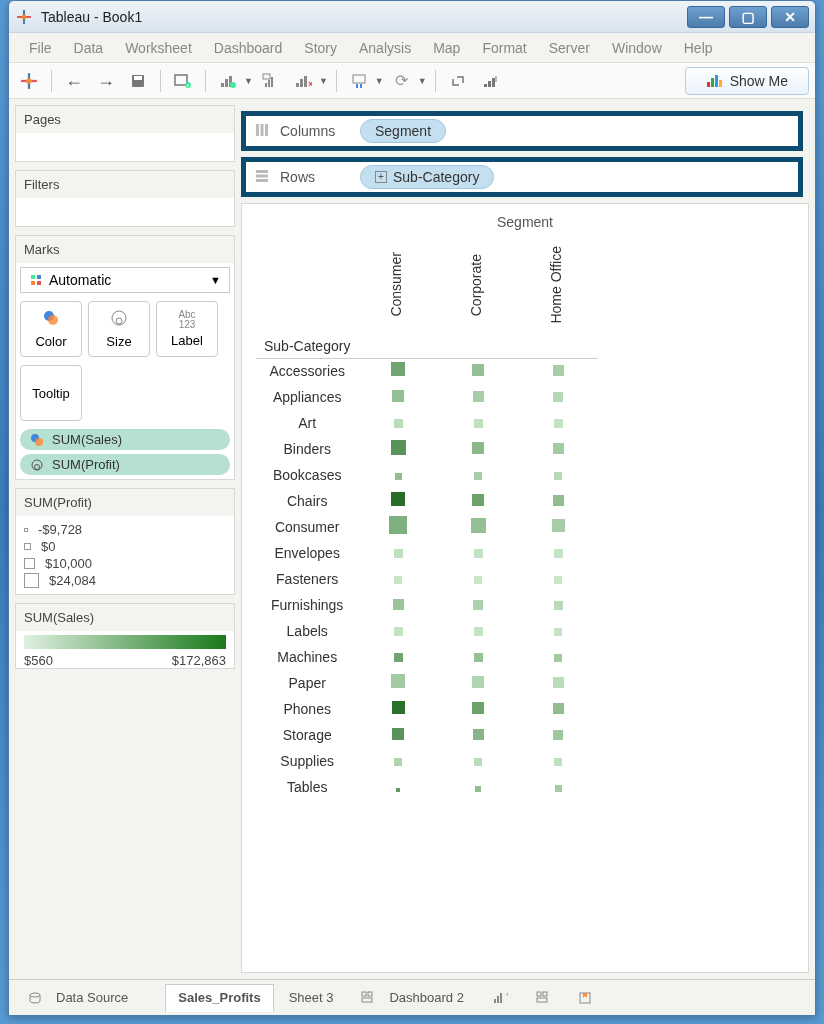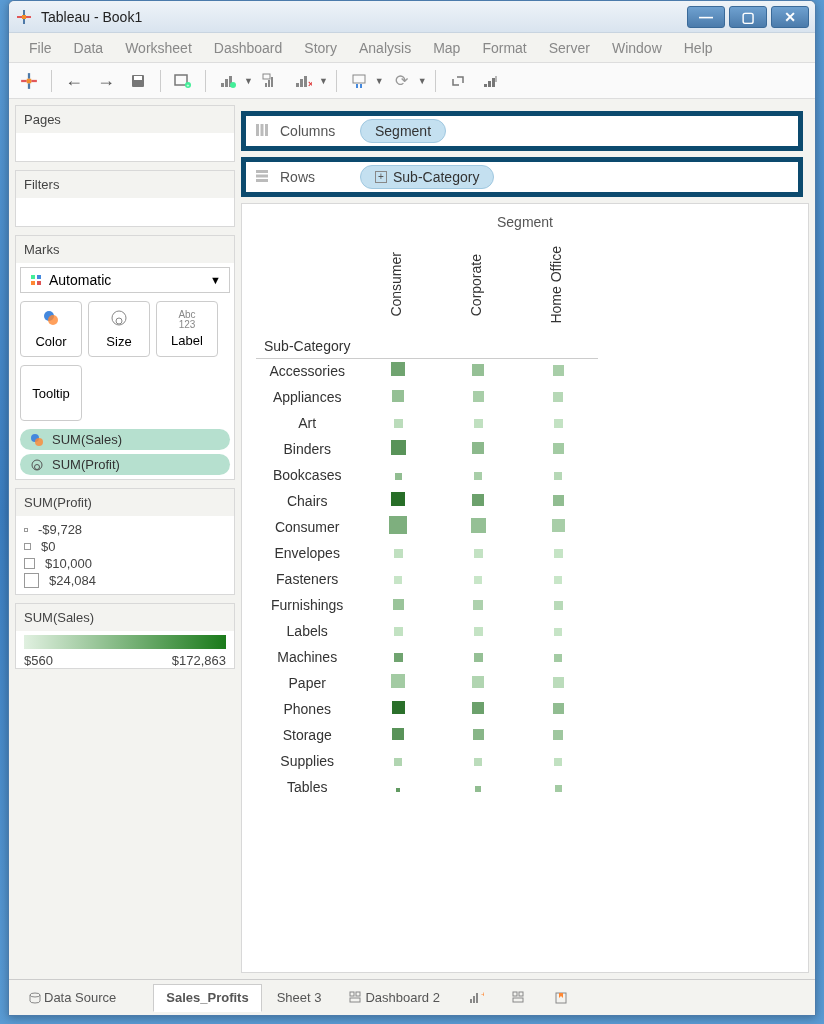--- a/index.html
+++ b/index.html
@@ -35,21 +35,21 @@
 .mark-btn{width:62px;height:56px;border:1px solid #ccc;border-radius:4px;background:#fff;display:flex;flex-direction:column;align-items:center;justify-content:center;gap:3px;font-size:13px;cursor:pointer;}
 .mark-btn.small{width:62px;}
 .mark-ico{font-size:16px;}
 .mpill{display:flex;align-items:center;gap:8px;background:#b6e0cf;border-radius:12px;padding:3px 10px;margin:4px;font-size:13px;color:#333;}
 .sizelegend{padding:4px 8px;}
 .sizelegend .row{display:flex;align-items:center;gap:10px;font-size:13px;color:#444;margin:2px 0;}
 .szbox{border:1px solid #999;background:#fff;}
 .colorbar{height:14px;background:linear-gradient(90deg,#e0f0e0,#1a7a1a);margin:4px 8px;}
 .colorlabels{display:flex;justify-content:space-between;font-size:13px;color:#444;padding:0 8px;}
 .bottom-tabs{height:36px;background:#f3f3f0;border-top:1px solid #ccc;display:flex;align-items:center;padding:0 6px;gap:2px;}
-.btab{height:28px;padding:0 12px;display:flex;align-items:center;gap:2px;font-size:13px;color:#555;border:1px solid transparent;cursor:pointer;}
+.btab{height:28px;padding:0 12px;display:flex;align-items:center;gap:14px;font-size:13px;color:#555;border:1px solid transparent;cursor:pointer;}
 .btab.active{background:#fff;border:1px solid #ccc;border-bottom-color:#fff;font-weight:bold;}
 .btab .tico{width:14px;height:14px;display:inline-flex;}
 .viz-title{text-align:center;font-size:14px;color:#555;margin-bottom:6px;}
 .viz-grid{border-collapse:collapse;}
 .viz-grid th{font-size:14px;font-weight:normal;color:#333;padding:4px 8px;text-align:left;}
 .viz-grid td{padding:0;text-align:center;}
 .col-head{writing-mode:vertical-rl;transform:rotate(180deg);padding:6px 22px 6px 22px;font-size:14px;white-space:nowrap;}
 .rowlabel{font-size:14px;color:#333;padding:3px 10px 3px 0;text-align:left;white-space:nowrap;}
 .sq{display:inline-block;}
 .plus-box{width:12px;height:12px;border:1px solid #888;display:inline-flex;align-items:center;justify-content:center;font-size:10px;line-height:1;color:#555;}
@@ -164,20 +164,29 @@
         </svg>
       </span>
     <span class="tb-btn">
         <svg width="16" height="16" viewBox="0 0 16 16">
           <rect x="2" y="11" width="3" height="3" fill="#777"></rect>
           <rect x="6" y="8" width="3" height="6" fill="#777"></rect>
           <rect x="10" y="5" width="3" height="9" fill="#777"></rect>
           <path d="M14 3 L14 9" stroke="#777"></path>
         </svg>
       </span>
+    <div class="showme">
+      <svg width="16" height="14" viewBox="0 0 16 14">
+          <rect x="1" y="8" width="3" height="5" fill="#d33"></rect>
+          <rect x="5" y="4" width="3" height="9" fill="#3a3"></rect>
+          <rect x="9" y="1" width="3" height="12" fill="#39d"></rect>
+          <rect x="13" y="6" width="3" height="7" fill="#fa3"></rect>
+        </svg>
+      <span>Show Me</span>
+    </div>
   </div>
 
   <div class="content">
     <div class="left-col">
       <div class="card">
         <div class="card-hdr">Pages</div>
         <div class="card-body"></div>
       </div>
       <div class="card">
         <div class="card-hdr">Filters</div>

